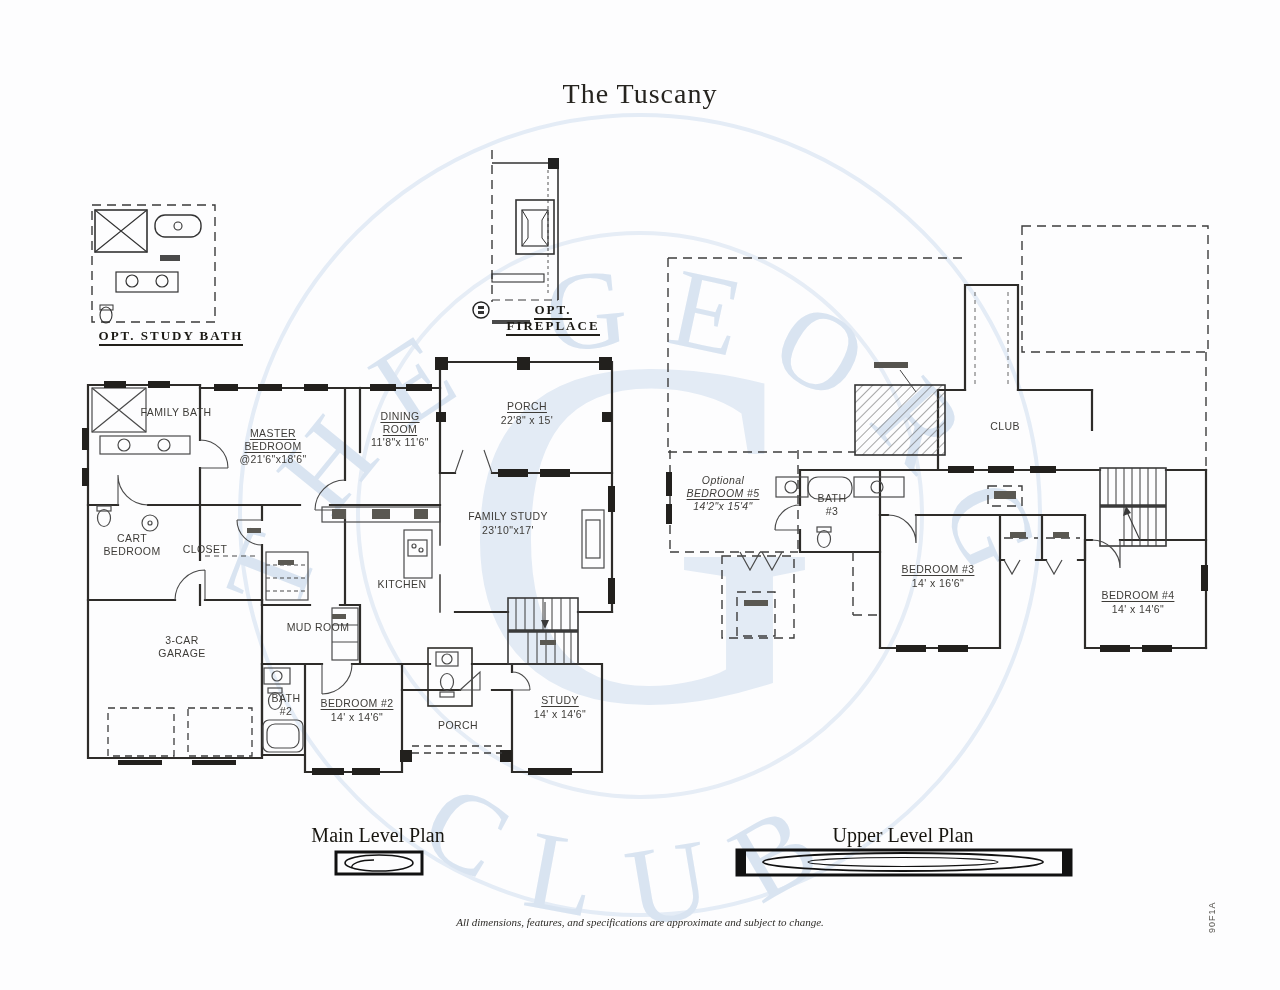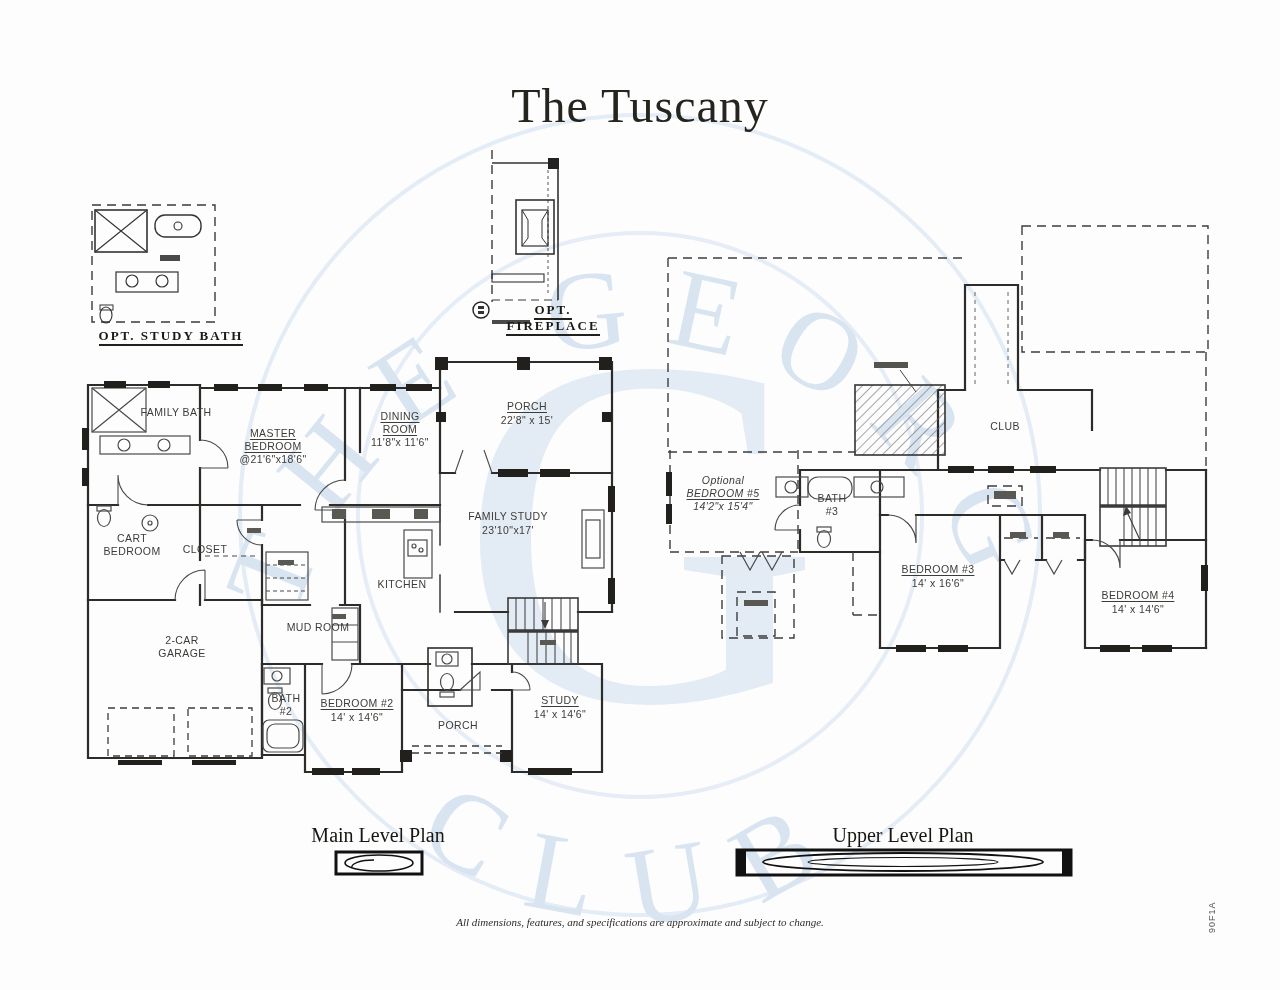--- a/index.html
+++ b/index.html
@@ -1,20 +1,20 @@
 <!DOCTYPE html>
 <html><head>
 <meta charset="utf-8">
 <style>
   html,body{margin:0;padding:0;background:#ffffff;}
   #page{position:relative;width:1280px;height:990px;background:#fdfdfe;overflow:hidden;
         font-family:"Liberation Sans",sans-serif;}
   svg{position:absolute;left:0;top:0;}
   .abs{position:absolute;}
-  .title{font-family:"Liberation Serif",serif;font-size:48px;color:#26241f;text-align:center;letter-spacing:1px;}
+  .title{font-family:"Liberation Serif",serif;font-size:28px;color:#26241f;text-align:center;letter-spacing:1px;}
   .caption{font-family:"Liberation Serif",serif;font-size:20px;color:#17150f;text-align:center;}
   .optlabel{font-family:"Liberation Serif",serif;font-weight:bold;font-size:13px;color:#1c1a15;
             letter-spacing:2px;text-align:center;}
   .optlabel span{border-bottom:2px solid #22201a;padding-bottom:1px;}
   .rlabel{position:absolute;text-align:center;color:#3e3c38;font-size:10.5px;line-height:1.2;
           letter-spacing:.4px;}
   .rlabel .rname{display:inline-block;}
   .rlabel .u{text-decoration:underline;text-underline-offset:2px;}
   .rlabel .rdims{display:block;font-size:10.5px;margin-top:1px;}
   .rlabel .rpre{display:block;}
@@ -320,21 +320,21 @@
 <div class="rlabel" style="left:99px;top:532px;width:66px;">
   <span class="rname">CART BEDROOM</span>
 </div>
 <div class="rlabel" style="left:175px;top:543px;width:60px;">
   <span class="rname">CLOSET</span>
 </div>
 <div class="rlabel" style="left:278px;top:621px;width:80px;">
   <span class="rname">MUD ROOM</span>
 </div>
 <div class="rlabel" style="left:147px;top:634px;width:70px;">
-  <span class="rname">2-CAR GARAGE</span>
+  <span class="rname">3-CAR GARAGE</span>
 </div>
 <div class="rlabel" style="left:266px;top:692px;width:40px;">
   <span class="rname">BATH #2</span>
 </div>
 <div class="rlabel" style="left:307px;top:697px;width:100px;">
   <span class="rname u">BEDROOM #2</span>
   <span class="rdims">14' x 14'6"</span>
 </div>
 <div class="rlabel" style="left:423px;top:719px;width:70px;">
   <span class="rname">PORCH</span>

